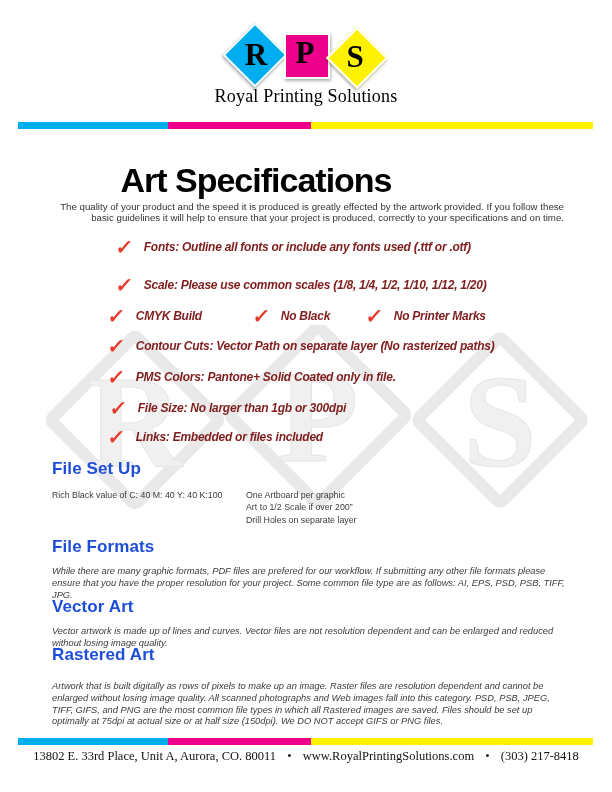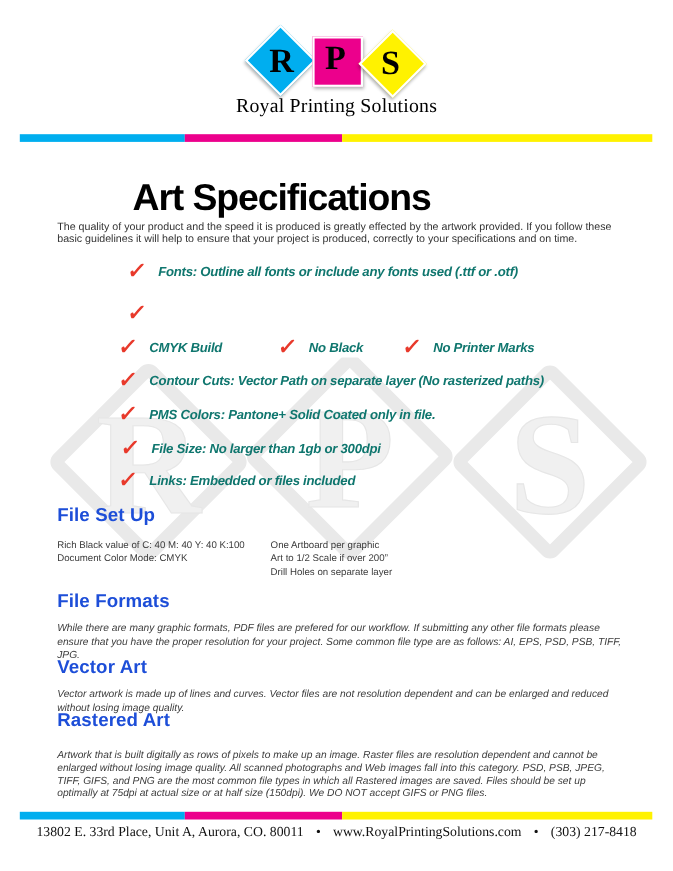--- a/index.html
+++ b/index.html
@@ -36,40 +36,40 @@
   .bar .seg1 { width:26%; height:100%; }
   .bar .seg2 { width:25%; height:100%; }
   .bar .seg3 { width:49%; height:100%; }
   
   .title {
     position:absolute; left:0; top:138px; width:512px; text-align:center; z-index:2;
     font-size:34px; font-weight:bold; letter-spacing:-1px;
   }
   .intro {
     position:absolute; left:52px; top:191px; width:512px; z-index:2;
-    font-size:9.7px; line-height:11.6px; color:#333;
+    font-size:9.7px; line-height:11.6px; color:#333;text-align:right;
   }
   
   .check-row { position:absolute; display:flex; align-items:center; gap:11px; z-index:2; height:22px; }
   .cr1 { left:116px; top:236px; }
   .cr2 { left:116px; top:274px; }
   .cr3a { left:108px; top:305px; }
   .cr3b { left:253px; top:305px; }
   .cr3c { left:366px; top:305px; }
   .cr4 { left:108px; top:335px; }
   .cr5 { left:108px; top:366px; }
   .cr6 { left:110px; top:397px; }
   .cr7 { left:108px; top:426px; }
   .check-glyph {
     font-size:20px; font-weight:bold; line-height:20px;
     transform:skewX(-8deg); display:inline-block;
   }
   .check-text {
     font-size:12px; font-weight:bold; font-style:italic; letter-spacing:-.25px;
-    white-space:nowrap; color:#0f766e;
+    white-space:nowrap; color:#7f1d1d;
   }
   
   .sec-heading {
     position:absolute; left:52px; z-index:2;
     font-size:17px; font-weight:bold; letter-spacing:.1px; color:#1d4ed8;
   }
   .h-setup   { top:459px; }
   .h-formats { top:537px; }
   .h-vector  { top:597px; }
   .h-raster  { top:645px; }
@@ -124,20 +124,21 @@
 
   <h1 class="title">Art Specifications</h1>
   <p class="intro">The quality of your product and the speed it is produced is greatly effected by the artwork provided. If you follow these basic guidelines it will help to ensure that your project is produced, correctly to your specifications and on time.</p>
 
   <div class="check-row cr1">
     <span class="check-glyph" style="color: rgb(232, 57, 43);">✓</span>
     <span class="check-text">Fonts: Outline all fonts or include any fonts used (.ttf or .otf)</span>
   </div>
   <div class="check-row cr2">
     <span class="check-glyph" style="color: rgb(232, 57, 43);">✓</span>
+    <span class="check-text">Scale: Please use common scales (1/8, 1/4, 1/2, 1/10, 1/12, 1/20)</span>
   </div>
   <div class="check-row cr3a">
     <span class="check-glyph" style="color: rgb(232, 57, 43);">✓</span>
     <span class="check-text">CMYK Build</span>
   </div>
   <div class="check-row cr3b">
     <span class="check-glyph" style="color: rgb(232, 57, 43);">✓</span>
     <span class="check-text">No Black</span>
   </div>
   <div class="check-row cr3c">
@@ -157,21 +158,20 @@
     <span class="check-text">File Size: No larger than 1gb or 300dpi</span>
   </div>
   <div class="check-row cr7">
     <span class="check-glyph" style="color: rgb(232, 57, 43);">✓</span>
     <span class="check-text">Links: Embedded or files included</span>
   </div>
 
   <div class="sec-heading h-setup">File Set Up</div>
   <div class="setup-col col1">
     <div>Rich Black value of C: 40 M: 40 Y: 40 K:100</div>
-    <div>Document Color Mode: CMYK</div>
   </div>
   <div class="setup-col col2">
     <div>One Artboard per graphic</div>
     <div>Art to 1/2 Scale if over 200”</div>
     <div>Drill Holes on separate layer</div>
   </div>
 
   <div class="sec-heading h-formats">File Formats</div>
   <p class="sec-body b-formats">While there are many graphic formats, PDF files are prefered for our workflow. If submitting any other file formats please ensure that you have the proper resolution for your project. Some common file type are as follows: AI, EPS, PSD, PSB, TIFF, JPG.</p>
 

